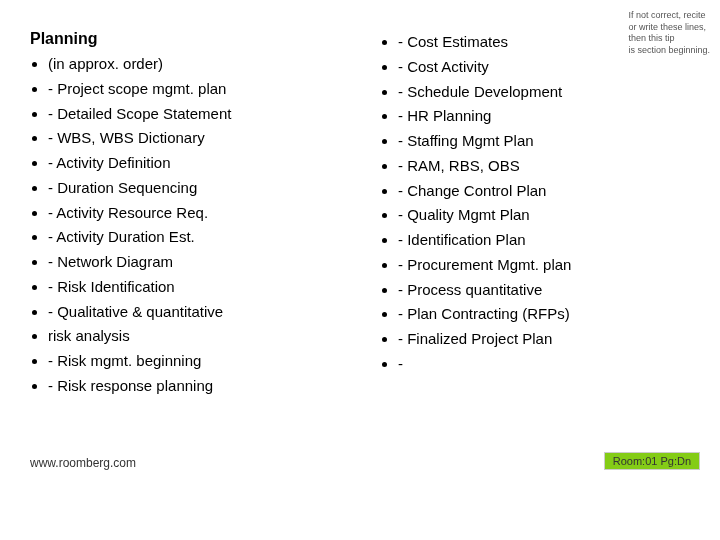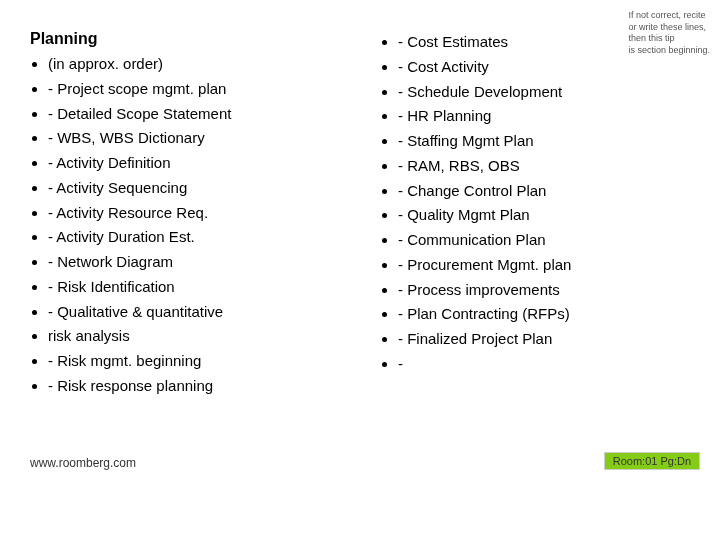--- a/index.html
+++ b/index.html
@@ -93,21 +93,21 @@
   <div class="content-area">
 
     <div class="left-column">
       <div class="section-title">Planning</div>
       <ul>
         <li>(in approx. order)</li>
         <li>- Project scope mgmt. plan</li>
         <li>- Detailed Scope Statement</li>
         <li>- WBS, WBS Dictionary</li>
         <li>- Activity Definition</li>
-        <li>- Activity Sequencing</li>
+        <li>- Duration Sequencing</li>
         <li>- Activity Resource Req.</li>
         <li>- Activity Duration Est.</li>
         <li>- Network Diagram</li>
         <li>- Risk Identification</li>
         <li>- Qualitative &amp; quantitative</li>
         <li>      risk analysis</li>
         <li>- Risk mgmt. beginning</li>
         <li>- Risk response planning</li>
       </ul>
     </div>
@@ -115,23 +115,23 @@
     <div class="right-column">
       <ul>
         <li>- Cost Estimates</li>
         <li>- Cost Activity</li>
         <li>- Schedule Development</li>
         <li>- HR Planning</li>
         <li>- Staffing Mgmt Plan</li>
         <li>- RAM, RBS, OBS</li>
         <li>- Change Control Plan</li>
         <li>- Quality Mgmt Plan</li>
-        <li>- Communication Plan</li>
+        <li>- Identification Plan</li>
         <li>- Procurement Mgmt. plan</li>
-        <li>- Process improvements</li>
+        <li>- Process quantitative</li>
         <li>- Plan Contracting (RFPs)</li>
         <li>- Finalized Project Plan</li>
         <li>-</li>
       </ul>
     </div>
 
   </div>
 
   <div class="footer">
     <span>www.roomberg.com</span>

